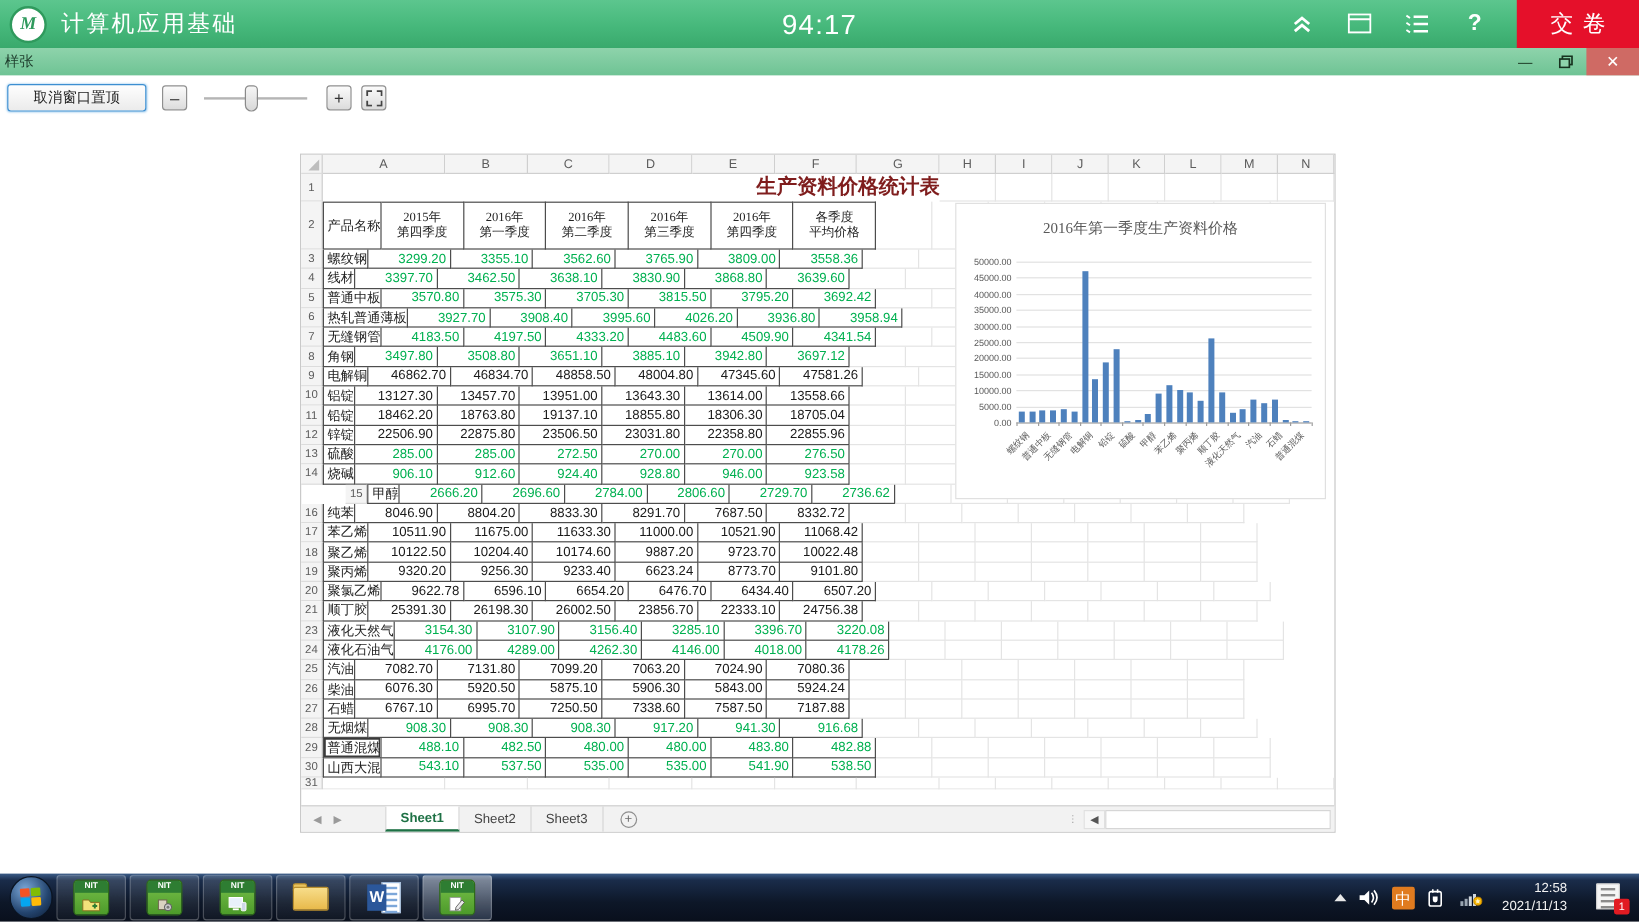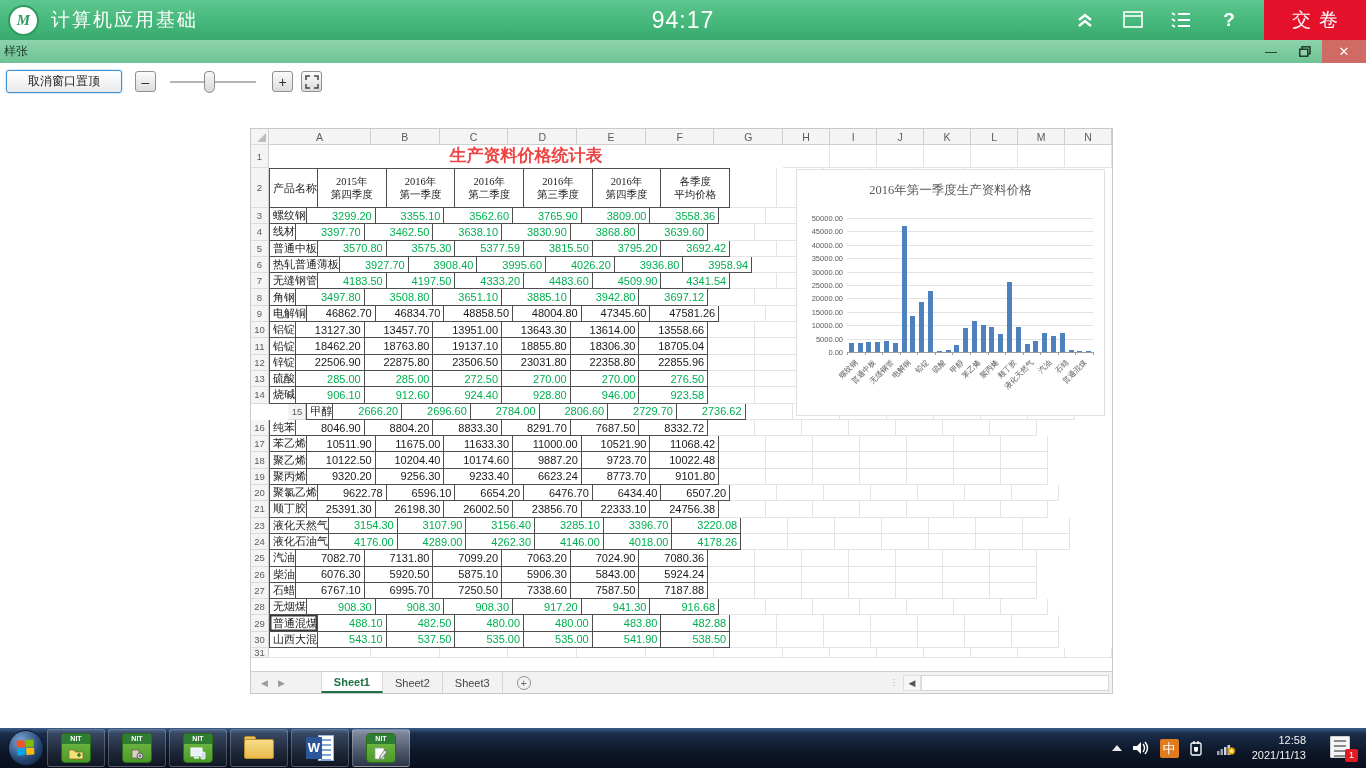--- a/index.html
+++ b/index.html
@@ -60,22 +60,22 @@
   .corner { position:relative; }
   .corner:after { content:""; position:absolute; right:2px; bottom:2px;
                   border-left:9px solid transparent; border-bottom:9px solid #bdbdbd; }
   .rh { width:18px; background:#f4f4f4; border-right:1px solid #cfcfcf; border-bottom:1px solid #dcdcdc;
         color:#5c5c5c; font-size:9.5px; display:flex; align-items:center; justify-content:center; }
   .w-a { width:102px; } .w-q { width:68.7px; } .w-s { width:47px; }
   .lt { border-right:1px solid #e4e4e4; border-bottom:1px solid #e4e4e4; }
   .tb { border-right:1px solid #4d4d4d; border-bottom:1px solid #4d4d4d; }
   .tb.first { border-left:1px solid #4d4d4d; }
   .row-top .tb { border-top:1px solid #4d4d4d; }
-  .title-cell { width:514.2px; text-align:center; font-family:"Liberation Serif", serif;
-                font-weight:bold; font-size:17px; color:#ef4444; line-height:22px; }
+  .title-cell { width:514.2px; text-align:right; font-family:"Liberation Serif", serif;
+                font-weight:bold; font-size:17px; color:#7f1d1d; line-height:22px; }
   .hdr-cell { font-family:"Liberation Serif", serif; font-size:10.5px; color:#222; text-align:center;
               display:flex; align-items:center; justify-content:center; white-space:pre-line; line-height:1.25; }
   .name-cell { font-family:"Liberation Serif", serif; font-size:11px; color:#222;
                display:flex; align-items:center; padding-left:3px; }
   .val-cell { font-size:11px; color:#1a1a1a; display:flex; align-items:center; justify-content:flex-end;
               padding-right:3px; font-family:"Liberation Sans", sans-serif; }
   .val-cell.green { color:#00b050; }
   .sel { box-shadow:inset 0 0 0 1.5px #3a3a3a; }
 
   
@@ -308,21 +308,21 @@
         <div class="cell lt w-s"></div>
         <div class="cell lt w-s"></div>
         <div class="cell lt w-s"></div>
         <div class="cell lt w-s"></div>
       </div>
       <div class="g-row" style="height: 16.3px;">
         <div class="cell rh">5</div>
         <div class="cell tb first name-cell">普通中板</div>
         <div class="cell tb val-cell w-q green">3570.80</div>
         <div class="cell tb val-cell w-q green">3575.30</div>
-        <div class="cell tb val-cell w-q green">5377.59</div>
+        <div class="cell tb val-cell w-q green">3705.30</div>
         <div class="cell tb val-cell w-q green">3815.50</div>
         <div class="cell tb val-cell w-q green">3795.20</div>
         <div class="cell tb val-cell w-q green">3692.42</div>
         <div class="cell lt w-s"></div>
         <div class="cell lt w-s"></div>
         <div class="cell lt w-s"></div>
         <div class="cell lt w-s"></div>
         <div class="cell lt w-s"></div>
         <div class="cell lt w-s"></div>
         <div class="cell lt w-s"></div>

